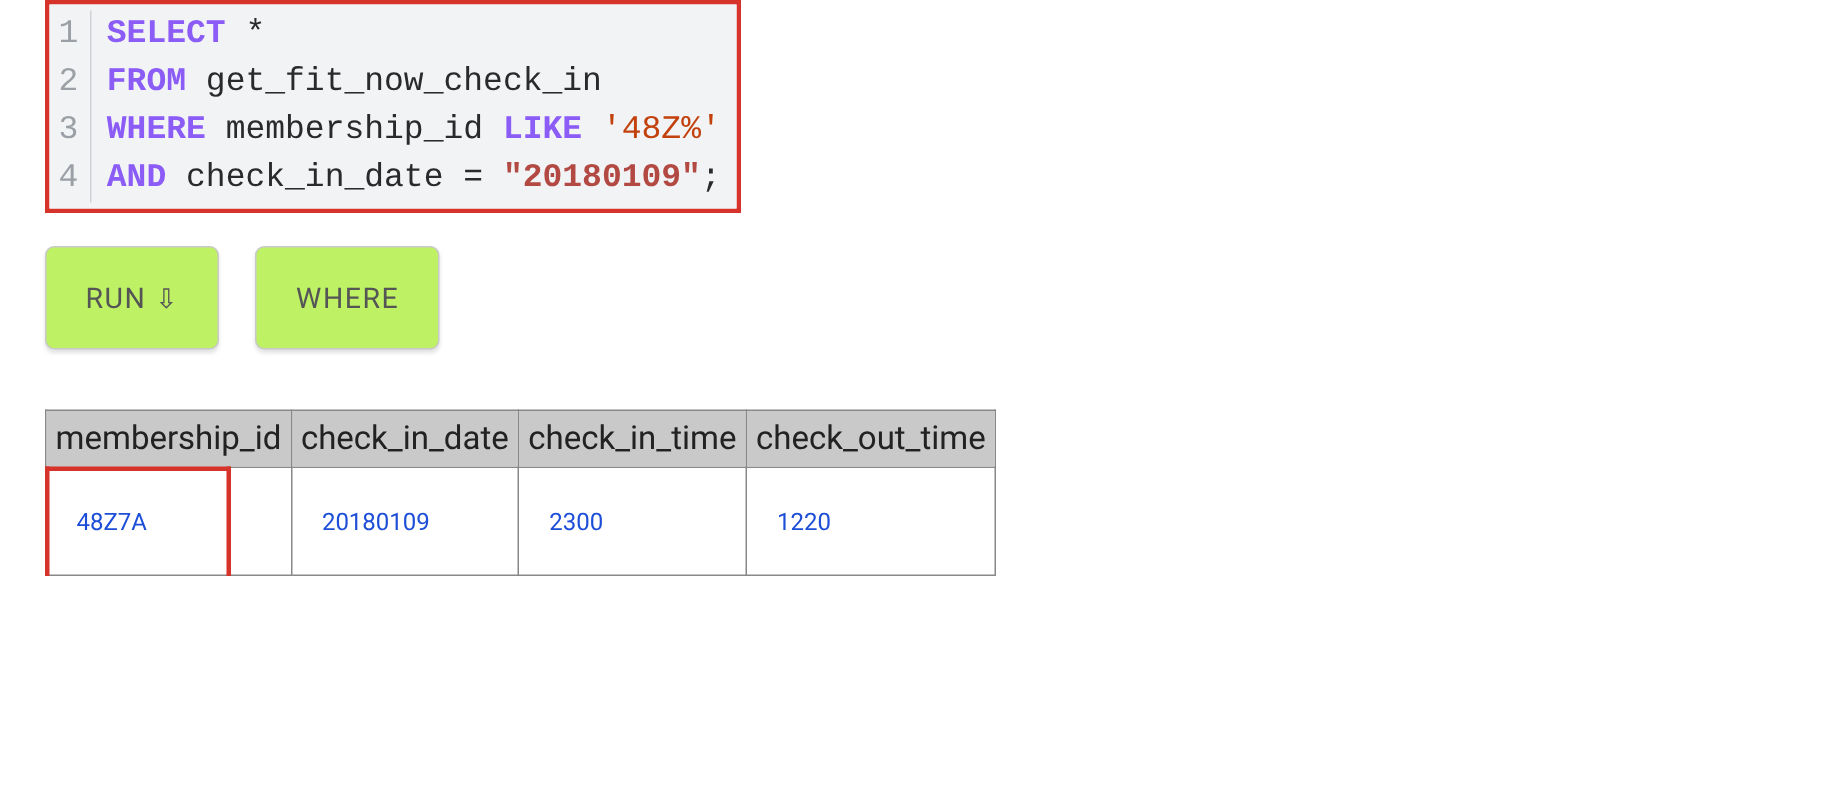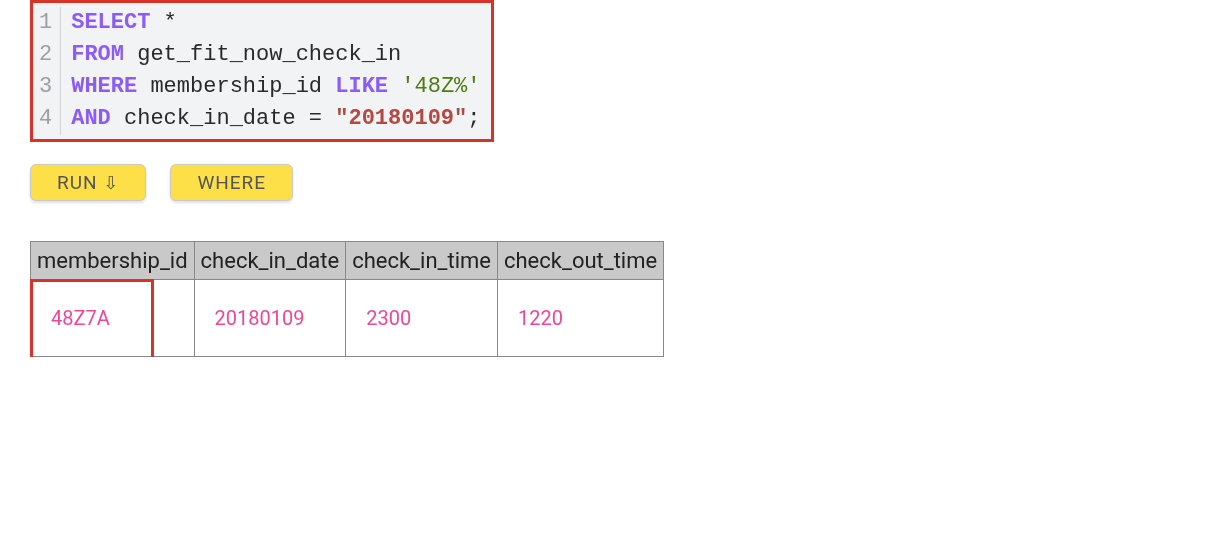--- a/index.html
+++ b/index.html
@@ -31,38 +31,38 @@
     color: #9aa0a6;
     text-align: right;
     border-right: 1px solid #d0d4d8;
     user-select: none;
   }
   .code {
     padding-left: 10px;
     white-space: pre;
   }
   .kw { color: #8b5cf6; font-weight: 700; }
-  .str1 { color: #4d7c0f; }
+  .str1 { color: #c2410c; }
   .str2 { color: #b24a43; font-weight: 700; }
   .plain { color: #2a2a2a; }
 
   .btnrow {
     margin-top: 22px;
     display: flex;
     gap: 24px;
   }
   .btn {
     font-family: inherit;
     font-size: 19px;
     letter-spacing: 1px;
     color: #555;
-    background: #fde047;
+    background: #bef264;
     border: 1px solid #c9c9c9;
     border-radius: 6px;
-    padding: 6px 26px;
+    padding: 22px 26px;
     box-shadow: 0 2px 3px rgba(0,0,0,0.12);
   }
   .btn .arrow { font-size: 18px; }
 
   .tablewrap {
     margin-top: 40px;
   }
   table.results {
     border-collapse: collapse;
     font-size: 22px;
@@ -72,22 +72,22 @@
     color: #222;
     font-weight: 400;
     padding: 6px 6px;
     border: 1px solid #888;
     text-align: left;
     position: relative;
   }
   table.results td {
     padding: 26px 20px;
     border: 1px solid #888;
-    font-size: 20px;
-    color: #ec4899;
+    font-size: 16px;
+    color: #1d4ed8;
     position: relative;
   }
   
   .hl-col {
     position: relative;
   }
   .hl-col::after {
     content: "";
     position: absolute;
     top: -1px; left: -1px; right: 40px; bottom: -1px;

